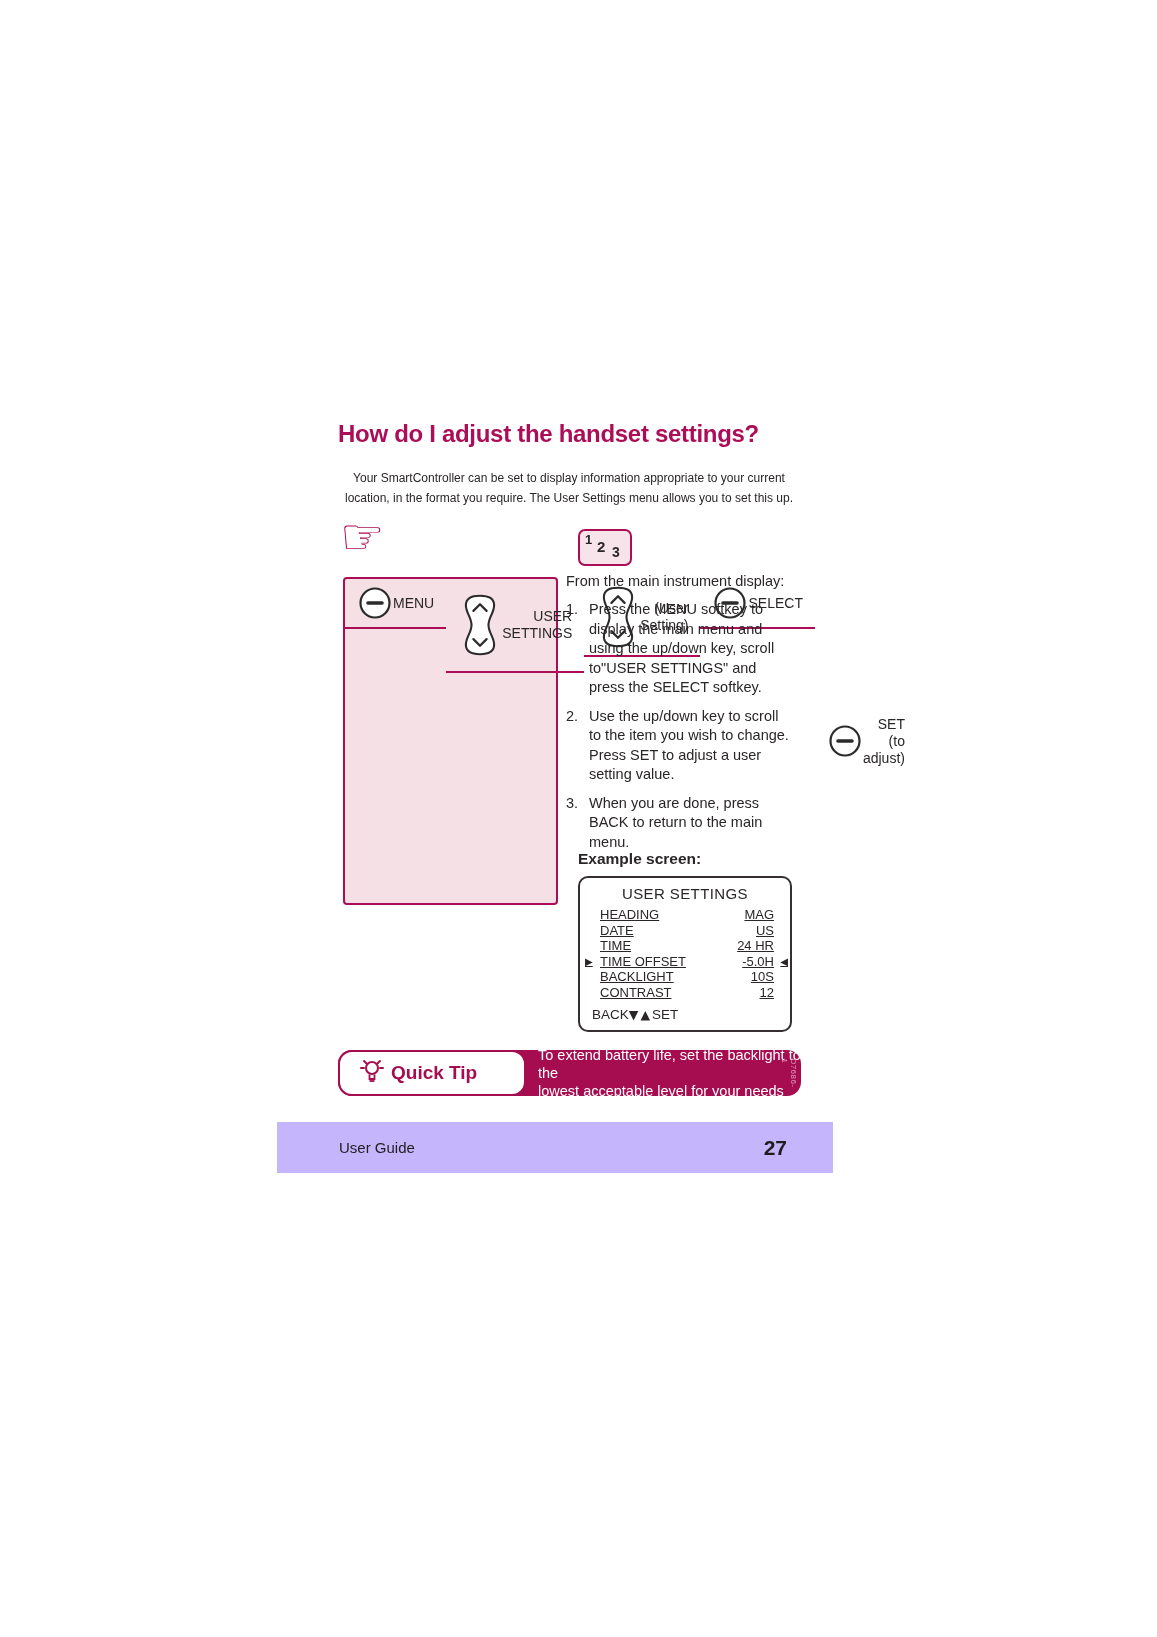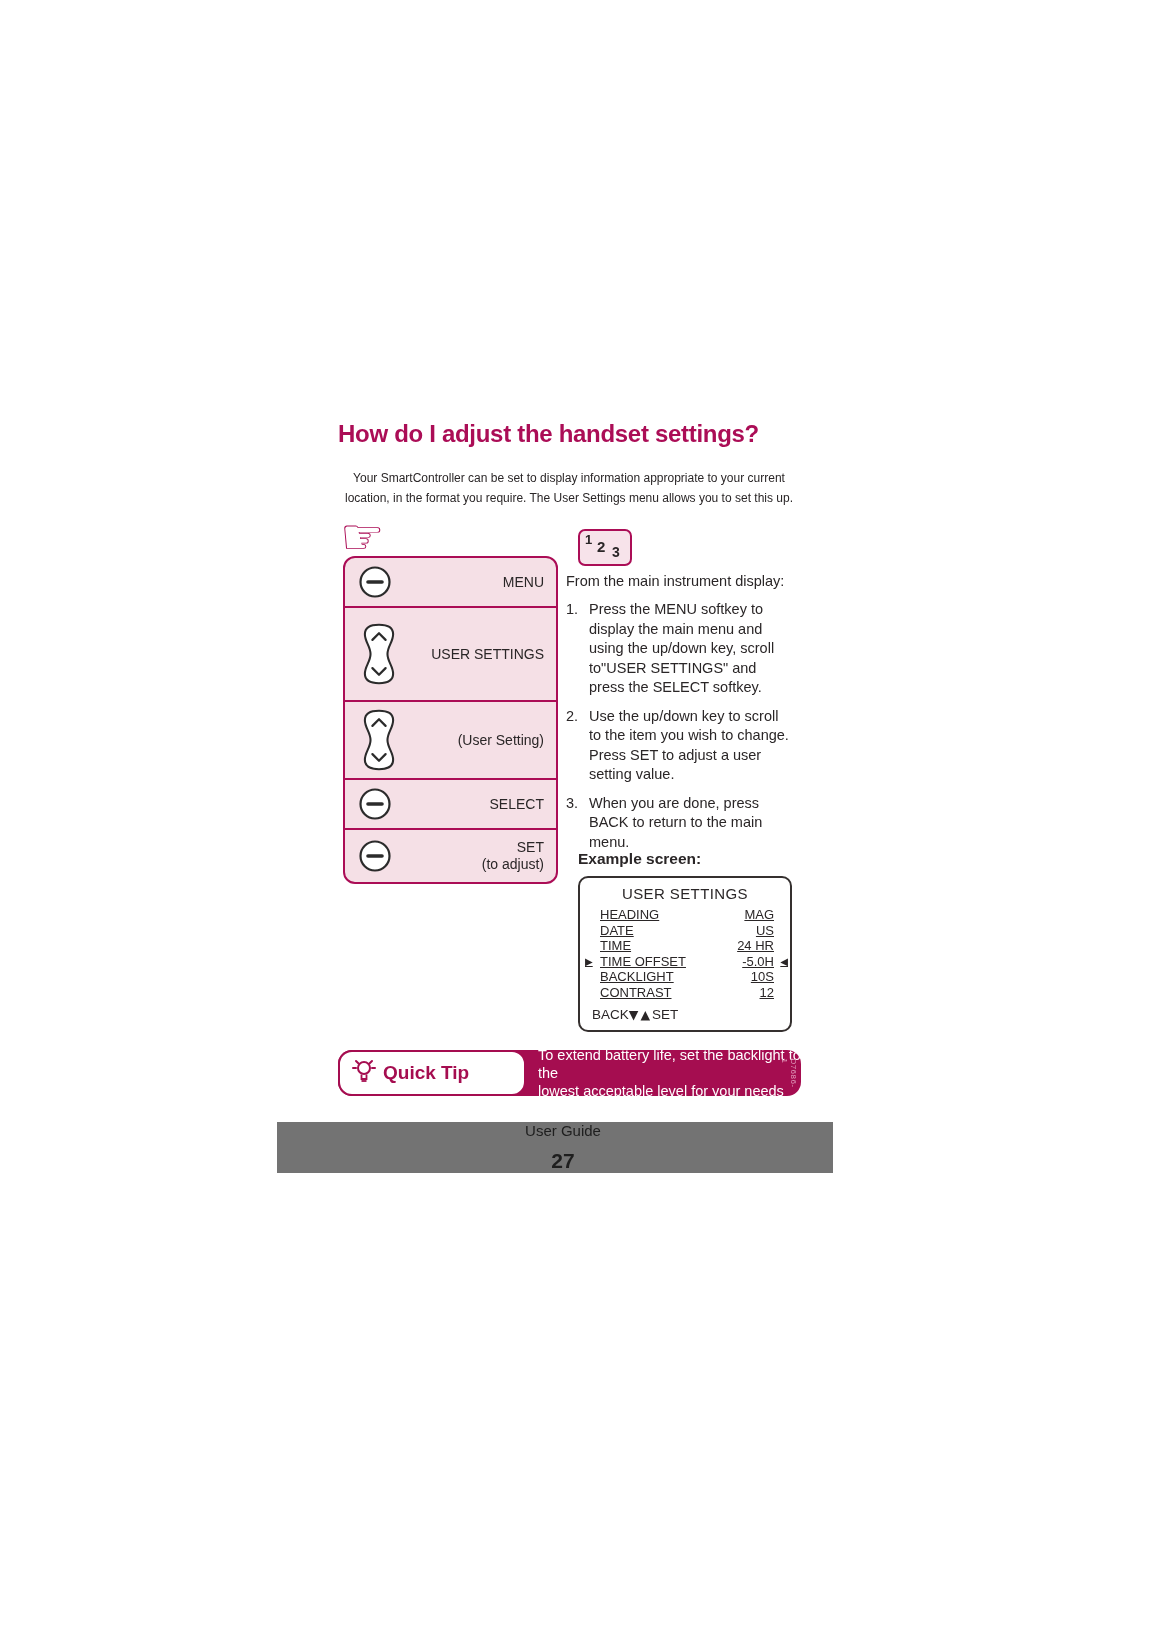--- a/index.html
+++ b/index.html
@@ -14,23 +14,23 @@
   .hand{position:absolute;left:340px;top:512px;font-family:"DejaVu Sans",sans-serif;
         font-size:50px;line-height:1;color:#ab0d56;}
 
   .badge{position:absolute;left:578px;top:529px;width:50px;height:33px;
          background:#f7e3ea;border:2px solid #ab0d56;border-radius:7px;}
   .badge span{position:absolute;font-weight:bold;color:#2a2627;}
   .badge .d1{left:5px;top:1px;font-size:13px;}
   .badge .d2{left:17px;top:7px;font-size:15px;}
   .badge .d3{left:32px;top:13px;font-size:14px;}
 
-  .panel{position:absolute;left:343px;top:556px;width:215px;height:328px;
-         background:#f5e0e6;border:2px solid #ab0d56;border-radius:12px;
-         box-sizing:border-box;display:flex;flex-direction:column;}
+  .panel{position:absolute;left:343px;top:577px;width:215px;height:328px;
+         background:#f5e0e6;border:2px solid #ab0d56;border-radius:4px;
+         box-sizing:border-box;display:flex;flex-direction:row;}
   .panel-row{display:flex;align-items:center;padding:0 12px;
              border-bottom:2px solid #ab0d56;box-sizing:border-box;}
   .panel-row:last-child{border-bottom:none;}
   .panel-row .plabel{flex:1;text-align:right;font-size:14px;line-height:17px;color:#2a2627;}
   .r1{height:50px;} .r2{height:94px;} .r3{height:50px;} .r4{height:78px;} .r5{flex:1;}
   .softkey-icon svg{width:36px;height:36px;display:block;}
   .updown-icon svg{width:44px;height:64px;display:block;}
 
   .right-col{position:absolute;left:566px;top:572px;width:226px;}
   .lead{font-size:14.5px;line-height:19px;margin-bottom:9px;}
@@ -50,29 +50,29 @@
   .arr-l{grid-column:1;font-size:10px;padding-left:5px;font-family:"DejaVu Sans",sans-serif;}
   .arr-r{grid-column:4;font-size:10px;text-align:right;padding-right:2px;font-family:"DejaVu Sans",sans-serif;}
   .screen-softkeys{position:absolute;left:0;right:0;bottom:8px;display:flex;
                    justify-content:flex-start;align-items:center;padding:0 12px;font-size:13.5px;}
   .sk-center{font-family:"DejaVu Sans",sans-serif;letter-spacing:2px;font-size:12.5px;}
 
   .quicktip{position:absolute;left:338px;top:1050px;width:463px;height:46px;
             background:#a50d50;border-radius:14px;display:flex;align-items:center;}
   .qt-pill{height:46px;width:188px;background:#fff;border:2.5px solid #a50d50;
            border-radius:14px;box-sizing:border-box;display:flex;align-items:center;
-           padding-left:12px;gap:7px;flex-shrink:0;}
+           padding-left:20px;gap:7px;flex-shrink:0;}
   .qt-label{font-size:19px;font-weight:bold;color:#a50d50;white-space:nowrap;}
   .qt-text{padding-left:12px;color:#fff;font-size:14.5px;line-height:18px;}
   .qt-code{position:absolute;right:3px;top:50%;transform:translateY(-50%);
            writing-mode:vertical-rl;font-size:8px;color:#e39fbe;letter-spacing:0.5px;}
 
-  .footer{position:absolute;left:277px;top:1122px;width:556px;height:51px;background:#737373;
+  .footer{position:absolute;left:277px;top:1122px;width:556px;height:51px;background:#c4b5fd;
           display:flex;align-items:center;justify-content:space-between;
-          padding:0 46px 0 62px;box-sizing:border-box;font-size:15px;color:#1e1e1e;flex-direction:column;}
+          padding:0 46px 0 62px;box-sizing:border-box;font-size:15px;color:#1e1e1e;}
   .footer .pagenum{font-weight:bold;font-size:21px;}
 </style>
 </head>
 <body>
 
 <div class="page">
 
   <div class="title">How do I adjust the handset settings?</div>
   <div class="intro">Your SmartController can be set to display information appropriate to your current location, in the format you require. The User Settings menu allows you to set this up.</div>
 

